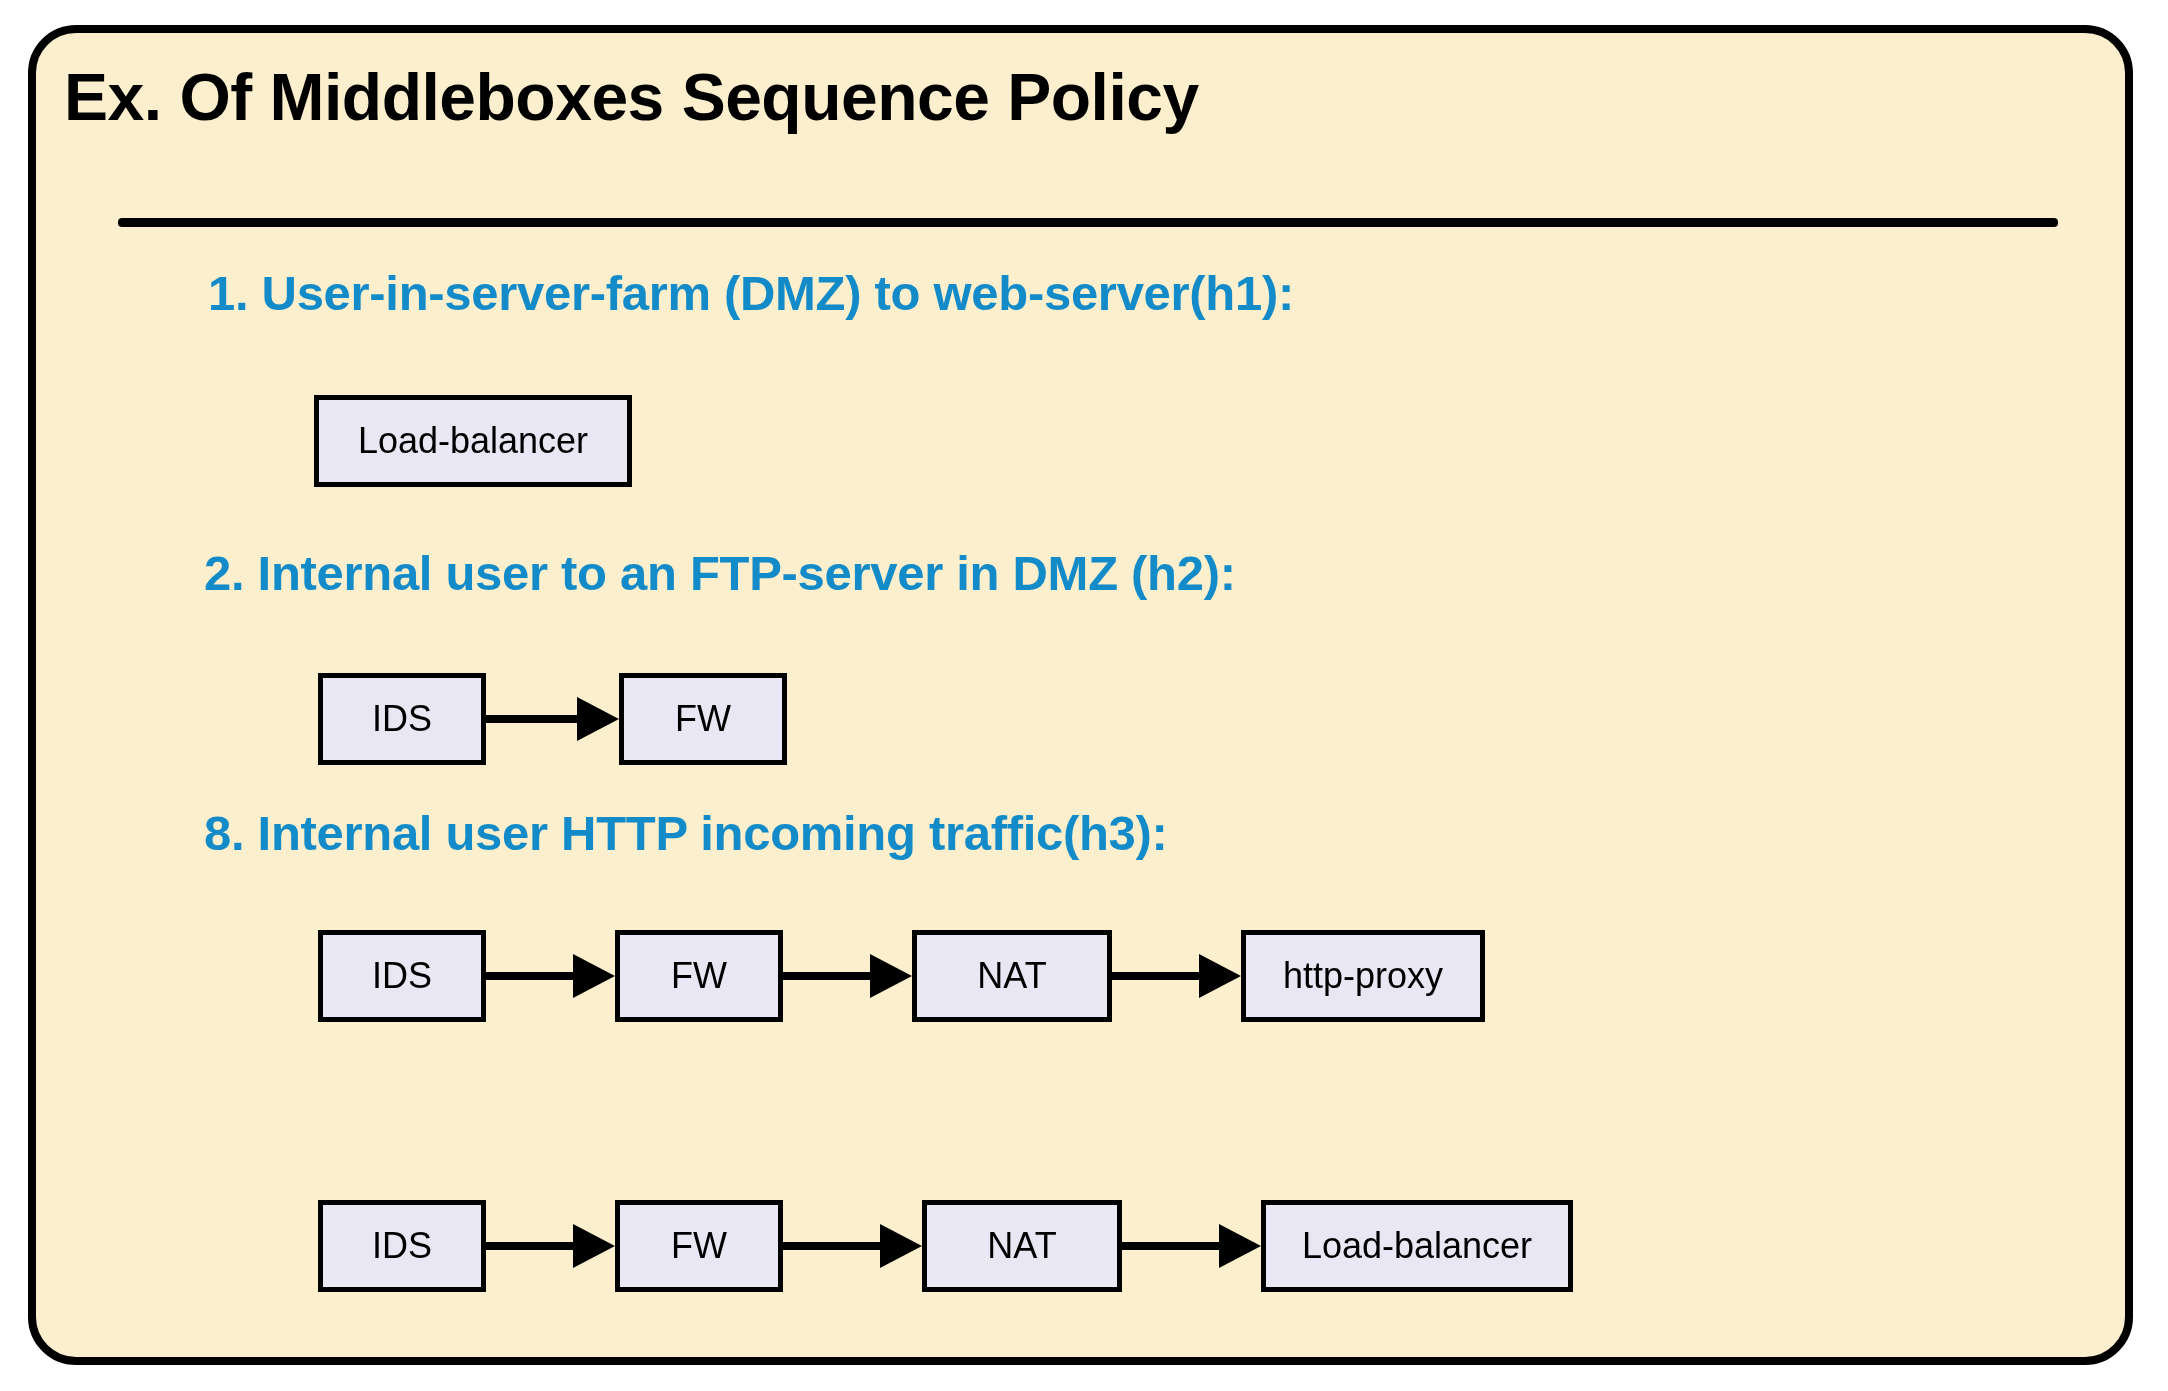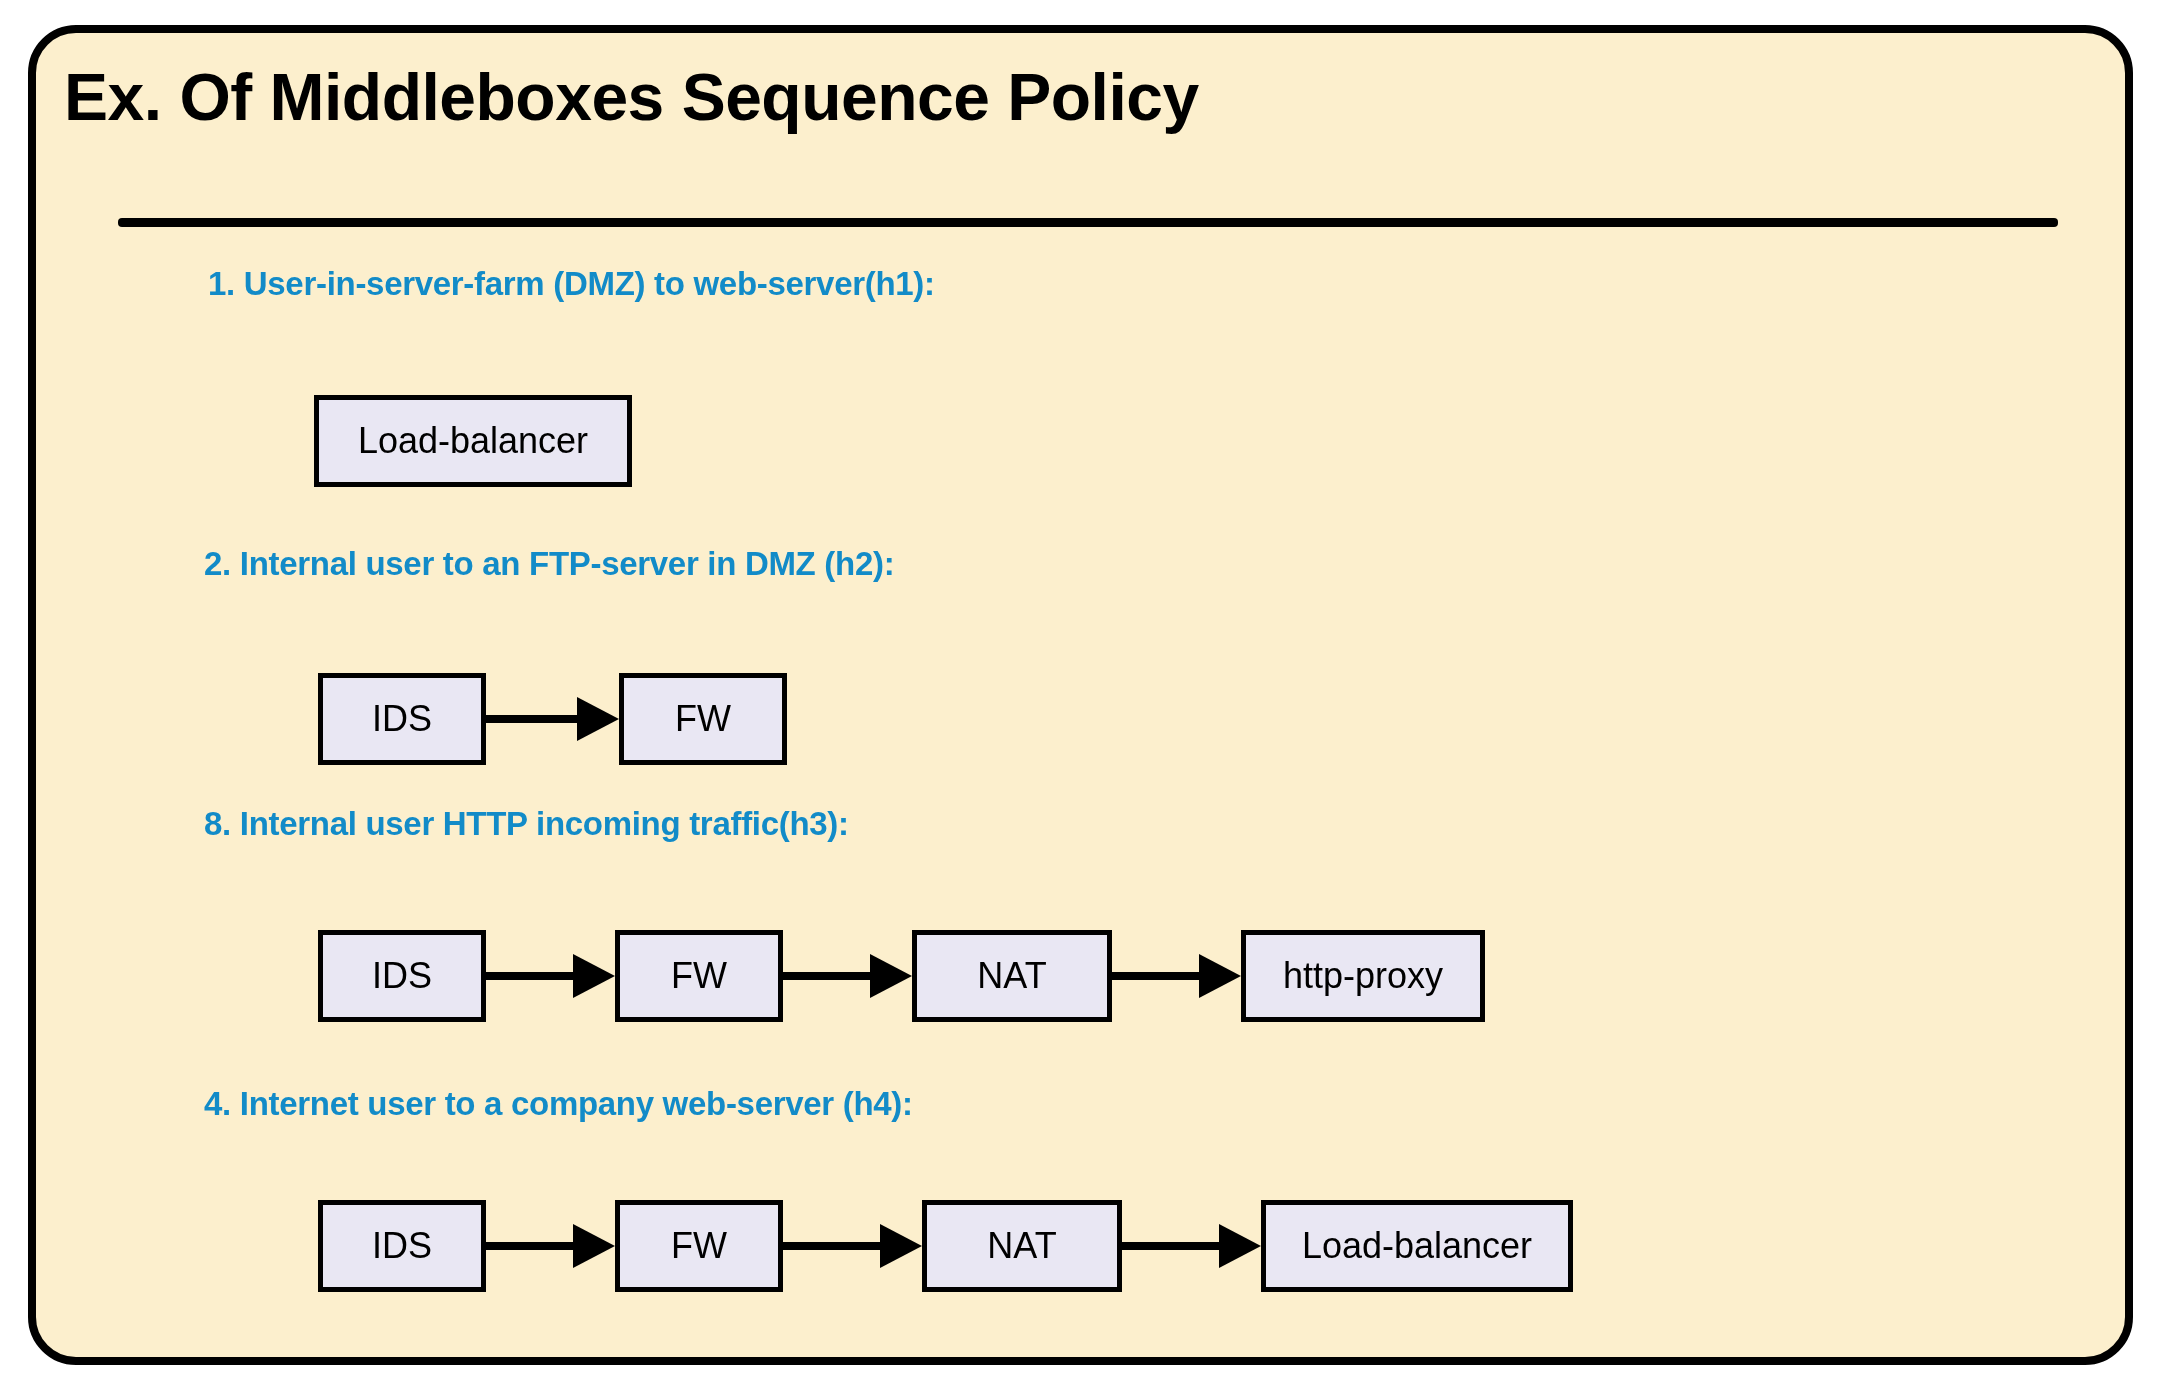--- a/index.html
+++ b/index.html
@@ -42,21 +42,21 @@
     left: 82px;
     top: 185px;
     width: 1940px;
     height: 9px;
     background: #000000;
     border-radius: 4px;
   }
 
   .section-heading {
     position: absolute;
-    font-size: 33px;
+    font-size: 49px;
     font-weight: bold;
     color: #128bc8;
     white-space: nowrap;
     letter-spacing: -0.3px;
   }
 
   .chain {
     position: absolute;
     display: flex;
     align-items: center;
@@ -156,21 +156,20 @@
         <span class="head"></span>
     </div>
     <div class="mbox w-nat">NAT</div>
     <div class="arrow gap-md">
       <span class="shaft"></span>
         <span class="head"></span>
     </div>
     <div class="mbox w-proxy">http-proxy</div>
   </div>
 
-  <div class="section-heading" id="heading-4">4. Internet user to a company web-server (h4):</div>
 
   <div class="chain" id="chain-4">
     <div class="mbox w-ids">IDS</div>
     <div class="arrow gap-md">
       <span class="shaft"></span>
         <span class="head"></span>
     </div>
     <div class="mbox w-fw">FW</div>
     <div class="arrow gap-lg">
       <span class="shaft"></span>

